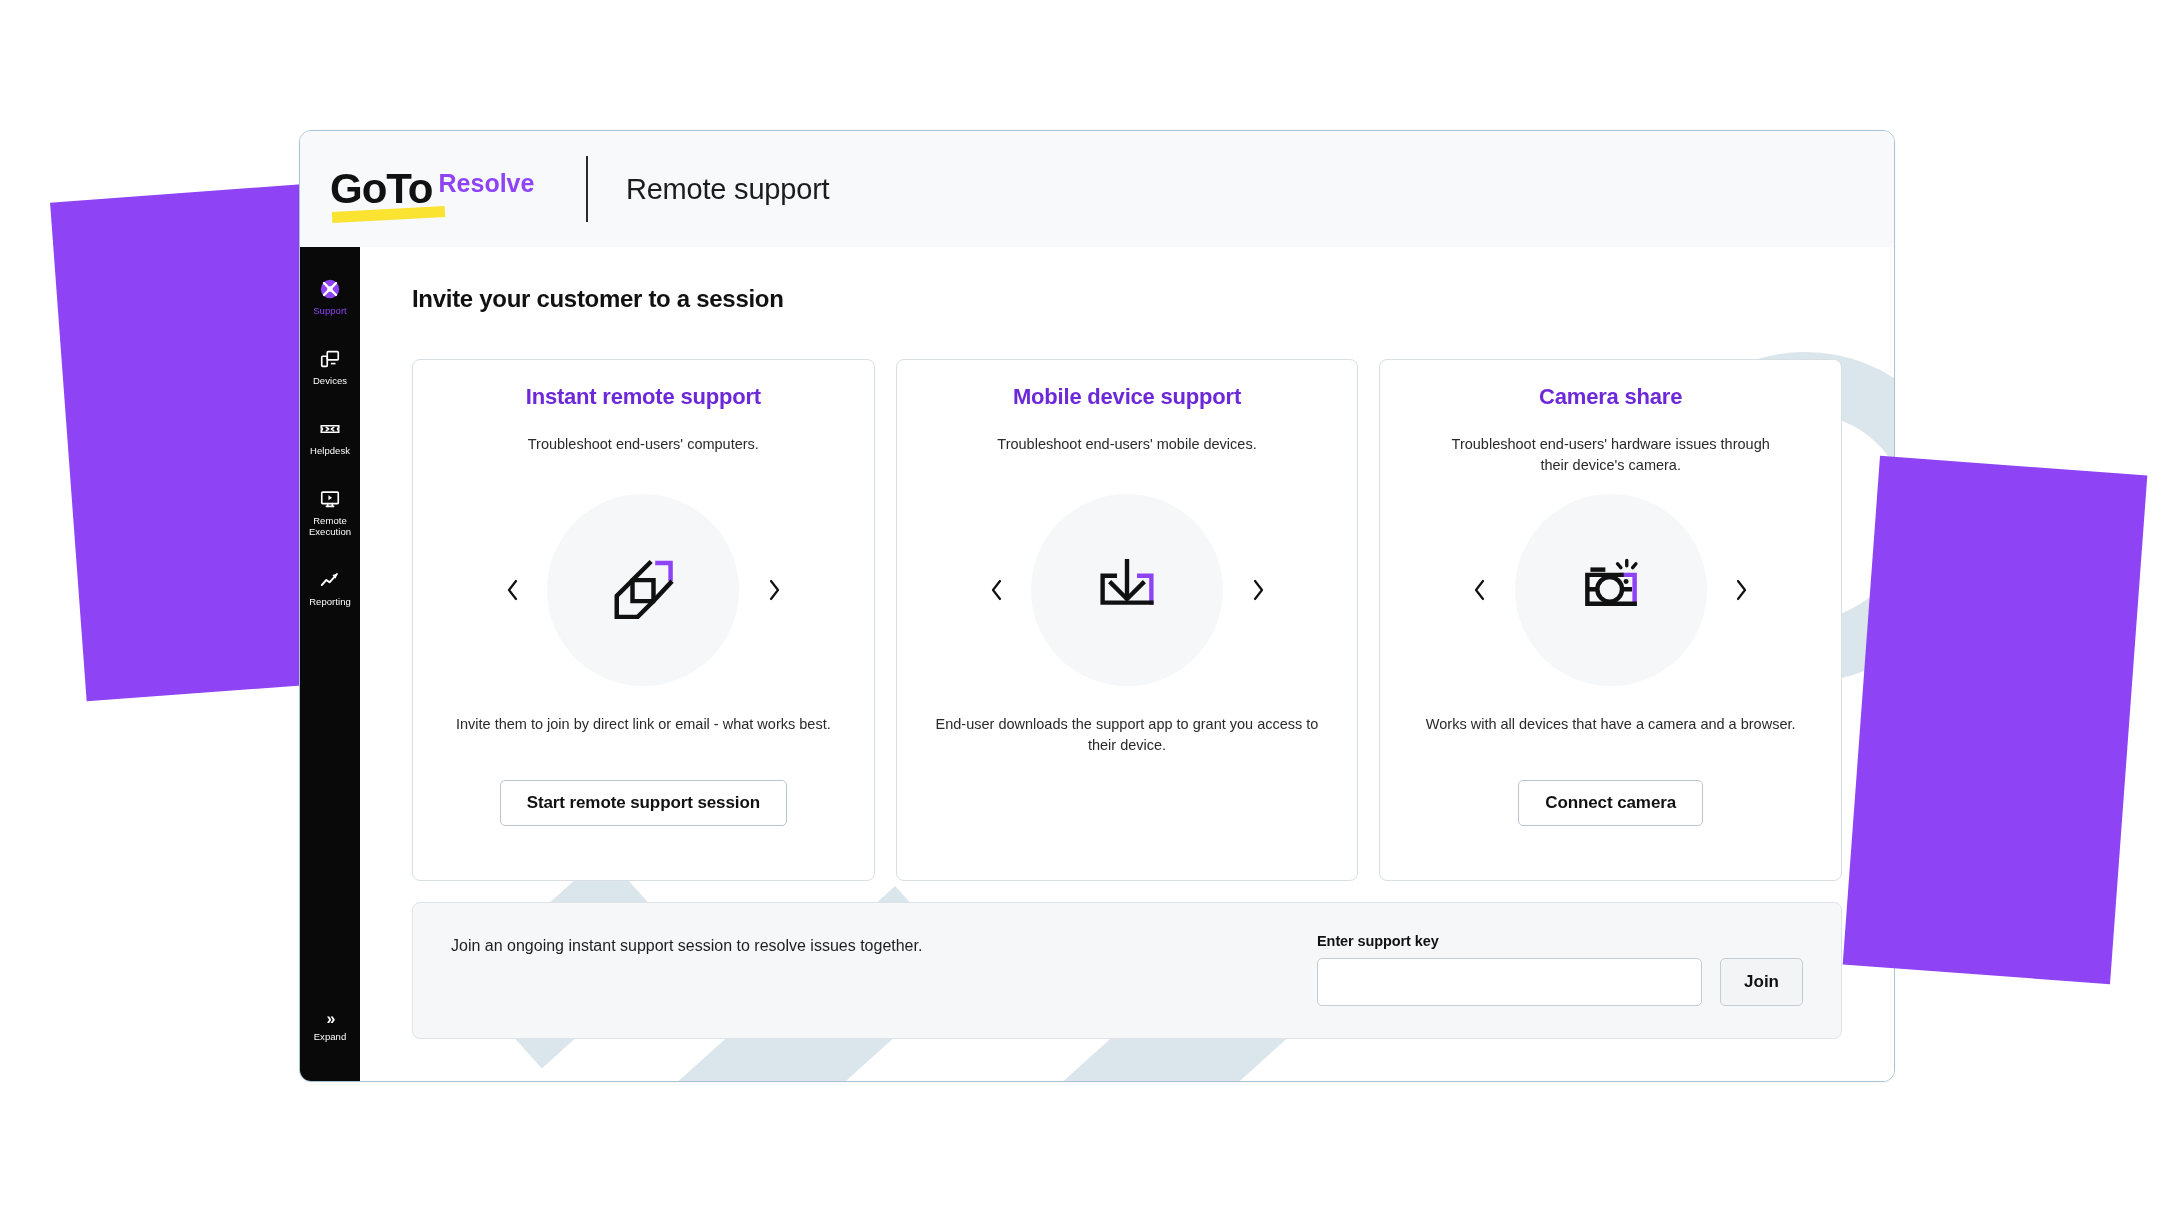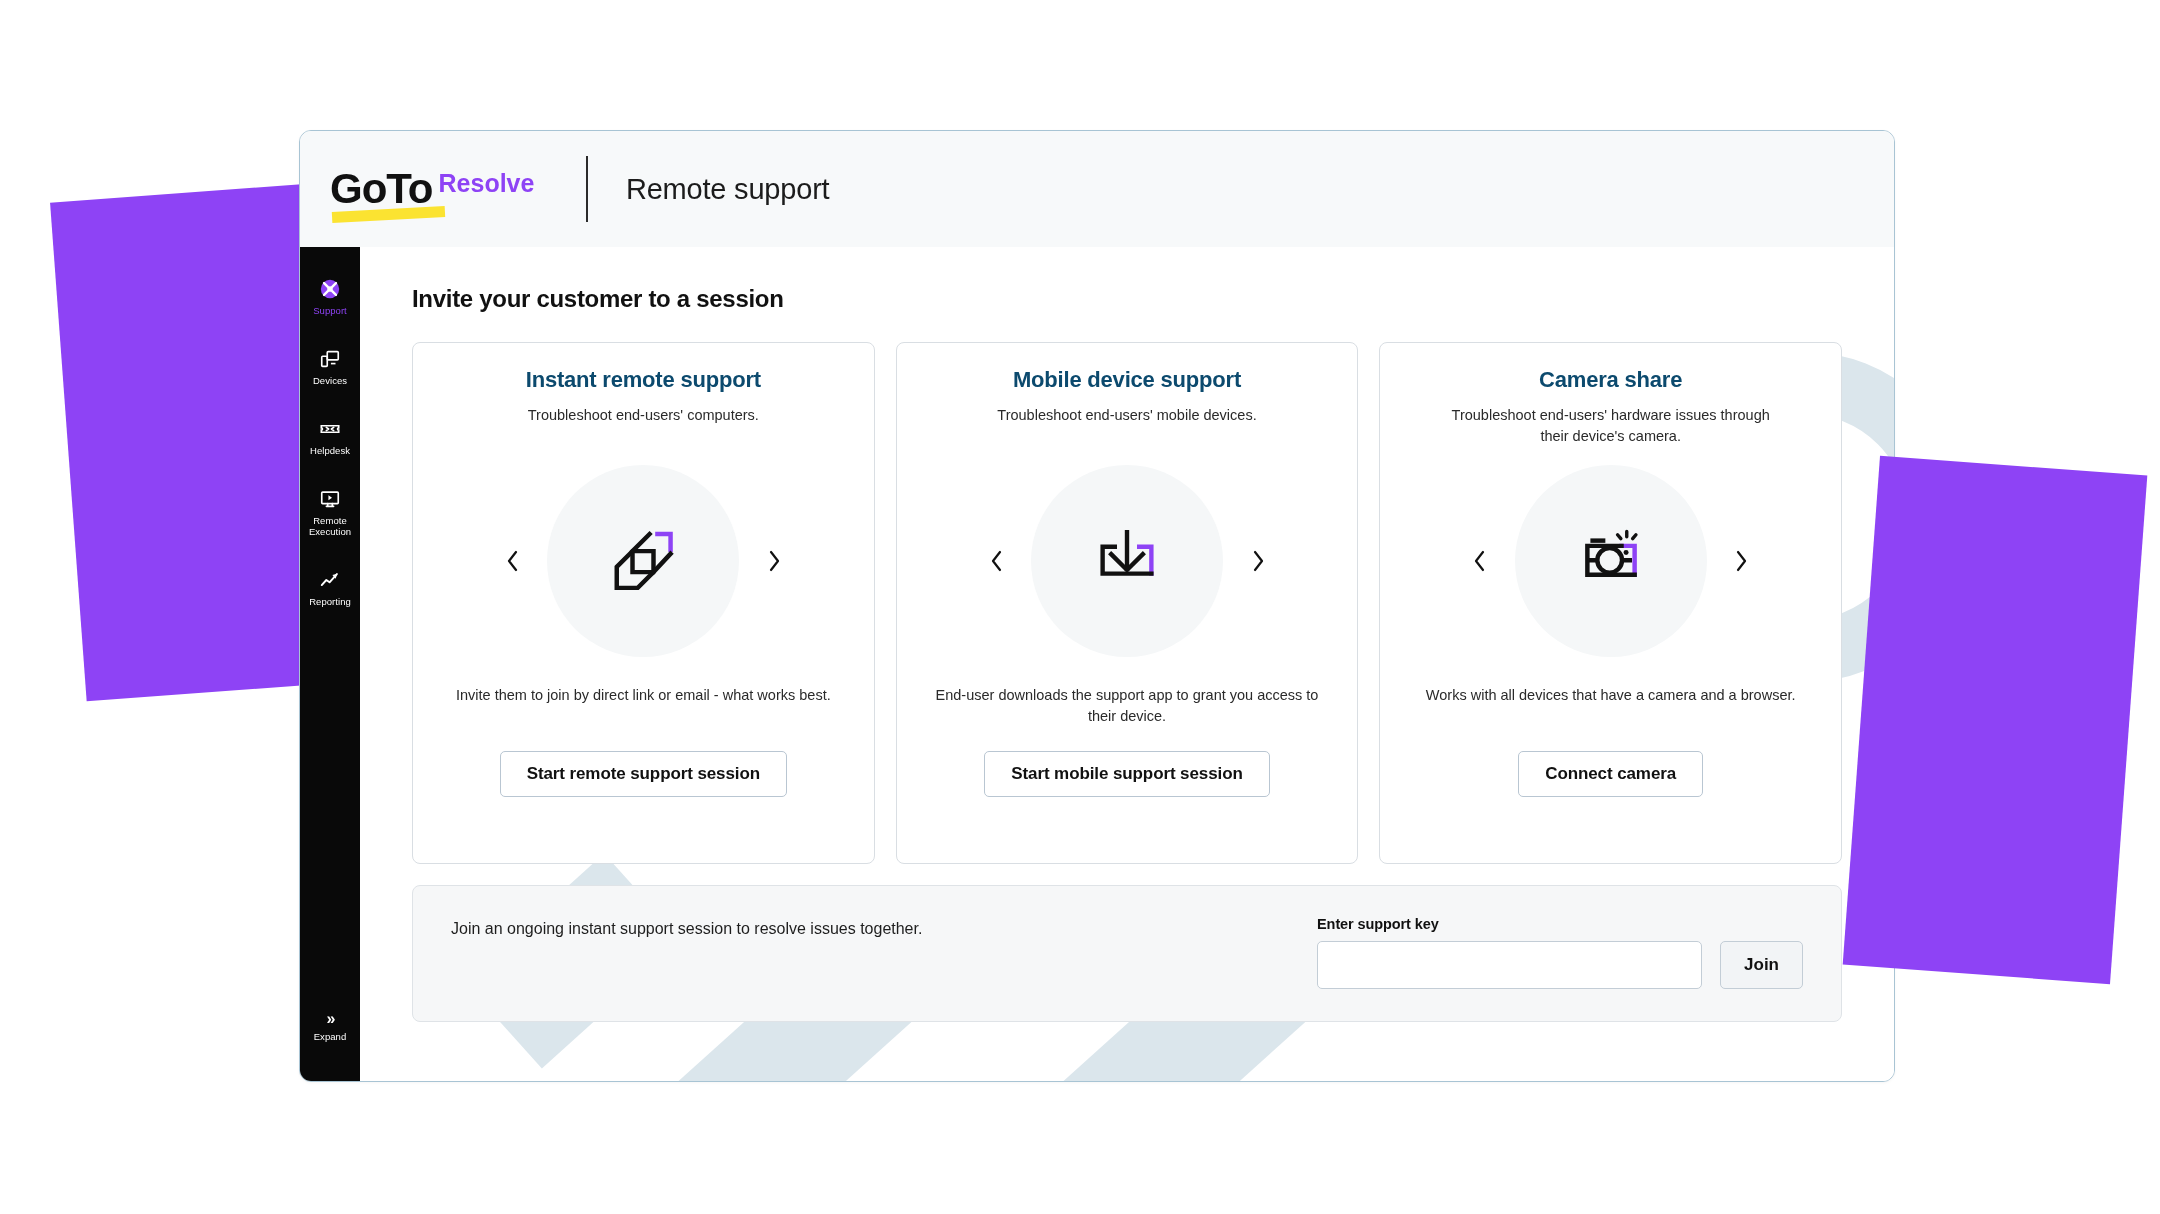--- a/index.html
+++ b/index.html
@@ -230,21 +230,21 @@
     background: #ffffff;
     z-index: 0;
   }
   #main-inner { position: relative; z-index: 2; }
 
   #section-heading {
     font-size: 24px;
     font-weight: 700;
     color: #111111;
     letter-spacing: -0.3px;
-    margin-bottom: 29px;
+    margin-bottom: 46px;
   }
 
   
   #cards-row {
     display: flex;
     gap: 21px;
   }
   .card {
     flex: 1 1 0;
     background: #ffffff;
@@ -252,24 +252,24 @@
     border-radius: 8px;
     padding: 24px 18px 28px;
     display: flex;
     flex-direction: column;
     align-items: center;
     min-height: 522px;
   }
   .card-title {
     font-size: 22px;
     font-weight: 700;
-    color: #0c4a6e;
+    color: #6d28d9;
     text-align: center;
     letter-spacing: -0.2px;
-    margin-bottom: 12px;
+    margin-bottom: 24px;
   }
   .card-sub {
     font-size: 14.5px;
     line-height: 21px;
     color: #2a2a2a;
     text-align: center;
     max-width: 350px;
     min-height: 42px;
   }
   .carousel {
@@ -535,21 +535,20 @@
                   </span>
                 </div>
                 <div class="chev">
                   <svg width="15" height="24" viewBox="0 0 15 24" fill="none" stroke="#111" stroke-width="2.2" stroke-linecap="round" stroke-linejoin="round">
                       <path d="M4 3 L11 12 L4 21"></path>
                     </svg>
                 </div>
               </div>
 
               <p class="card-foot">End-user downloads the support app to grant you access to their device.</p>
-              <button class="card-btn">Start mobile support session</button>
             </section>
 
             <section class="card">
               <h2 class="card-title">Camera share</h2>
               <p class="card-sub">Troubleshoot end-users' hardware issues through their device's camera.</p>
 
               <div class="carousel">
                 <div class="chev">
                   <svg width="15" height="24" viewBox="0 0 15 24" fill="none" stroke="#111" stroke-width="2.2" stroke-linecap="round" stroke-linejoin="round">
                       <path d="M11 3 L4 12 L11 21"></path>

